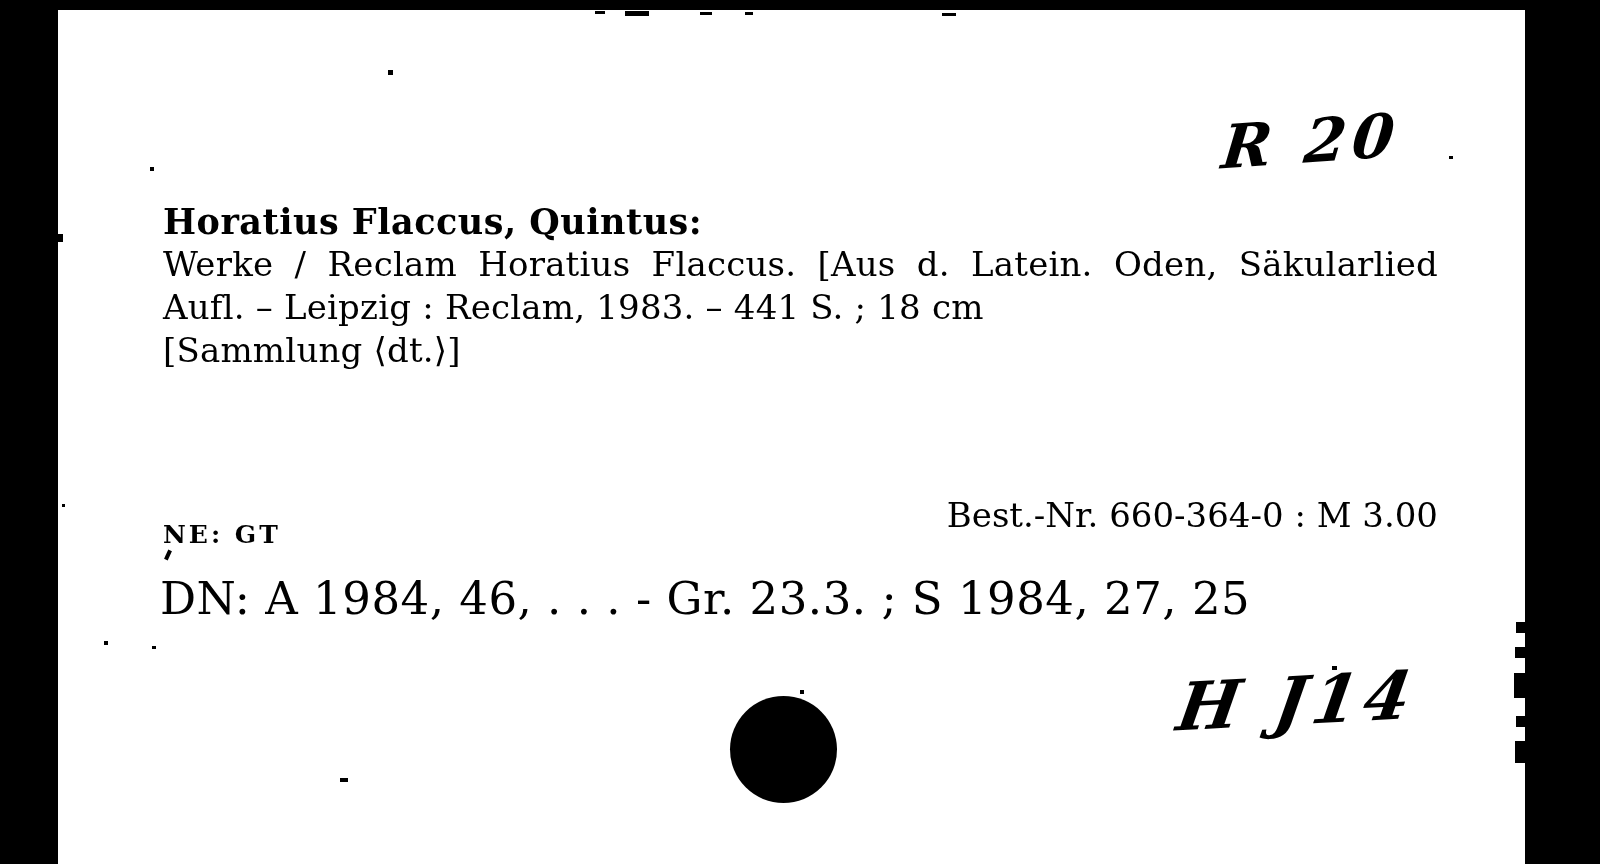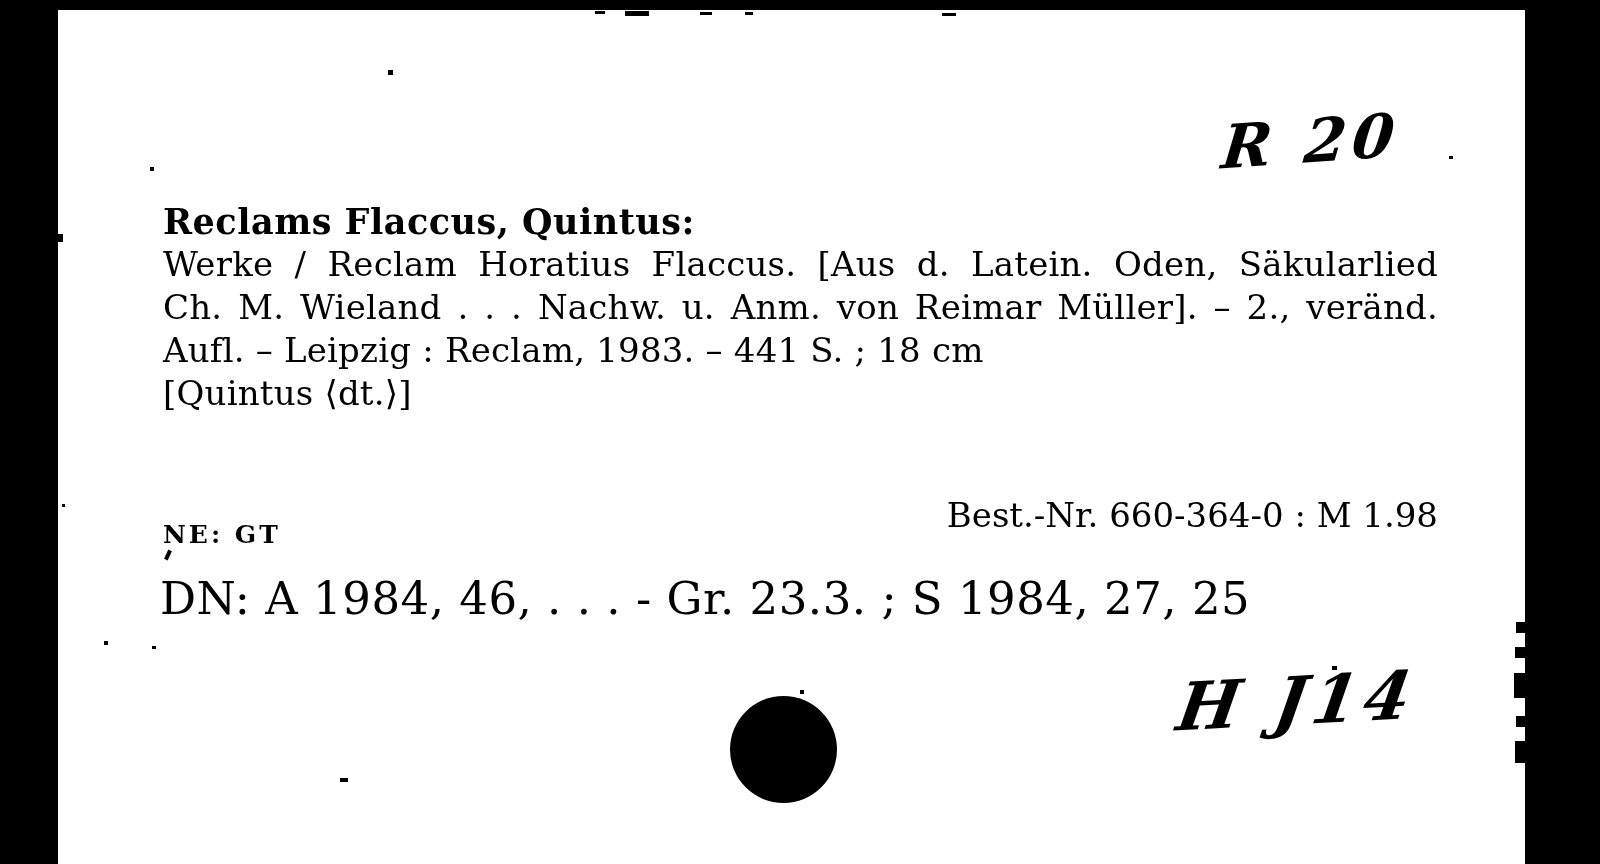--- a/index.html
+++ b/index.html
@@ -105,28 +105,27 @@
 
   
   .speck { position: absolute; background: #000000; }
 </style>
 </head>
 <body>
 
 <div id="viewport">
 
   <div class="textblock">
-    <div class="heading">Reclams Flaccus, Quintus:</div>
+    <div class="heading">Horatius Flaccus, Quintus:</div>
     <div class="line justified">Werke / Reclam Horatius Flaccus. [Aus d. Latein. Oden, Säkularlied</div>
-    <div class="line justified">Ch. M. Wieland . . . Nachw. u. Anm. von Reimar Müller]. – 2., veränd.</div>
     <div class="line">Aufl. – Leipzig : Reclam, 1983. – 441 S. ; 18 cm</div>
-    <div class="line">[Quintus ⟨dt.⟩]</div>
+    <div class="line">[Sammlung ⟨dt.⟩]</div>
   </div>
 
-  <div class="bestnr">Best.-Nr. 660-364-0 : M 1.98</div>
+  <div class="bestnr">Best.-Nr. 660-364-0 : M 3.00</div>
   <div class="ne">NE: GT</div>
   <div class="dn">DN: A 1984, 46, . . . - Gr. 23.3. ; S 1984, 27, 25</div>
 
   <div class="hand hand-top">R 20</div>
   <div class="hand hand-bottom">H J14</div>
 
   <div class="hole"></div>
 
   <div class="band band-top"></div>
   <div class="band band-left"></div>

